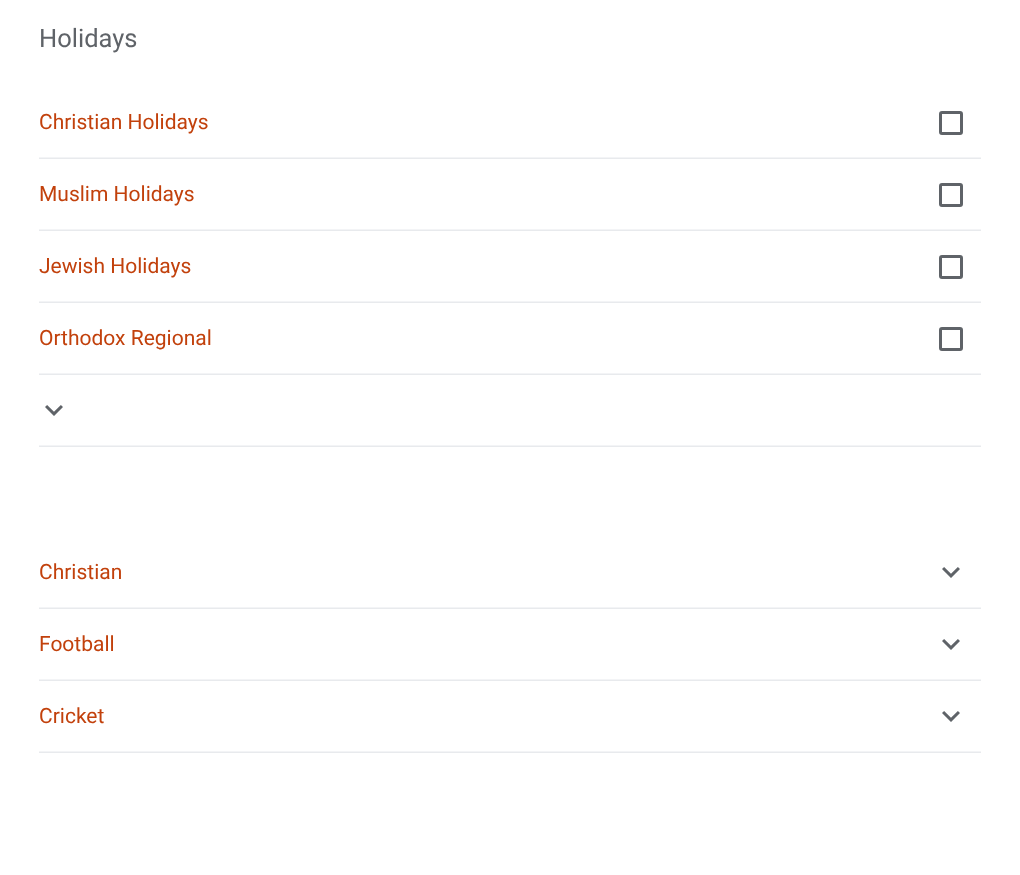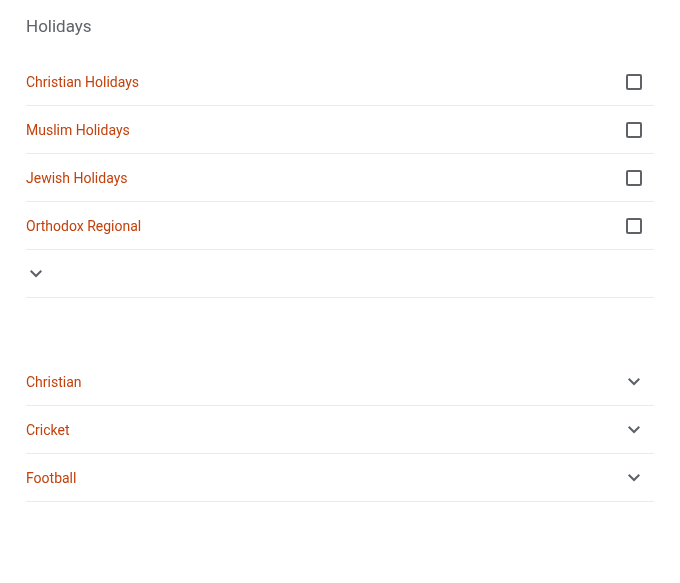--- a/index.html
+++ b/index.html
@@ -99,29 +99,29 @@
     <span class="item-label">Christian</span>
     <span class="chevron">
       <svg width="12" height="8" viewBox="0 0 12 8">
           <path d="M1.41 0L6 4.58 10.59 0 12 1.41 6 7.41 0 1.41z"></path>
         </svg>
     </span>
   </div>
 
 
   <div class="list-item">
-    <span class="item-label">Cricket</span>
+    <span class="item-label">Football</span>
     <span class="chevron">
       <svg width="12" height="8" viewBox="0 0 12 8">
           <path d="M1.41 0L6 4.58 10.59 0 12 1.41 6 7.41 0 1.41z"></path>
         </svg>
     </span>
   </div>
 
   <div class="list-item">
-    <span class="item-label">Football</span>
+    <span class="item-label">Cricket</span>
     <span class="chevron">
       <svg width="12" height="8" viewBox="0 0 12 8">
           <path d="M1.41 0L6 4.58 10.59 0 12 1.41 6 7.41 0 1.41z"></path>
         </svg>
     </span>
   </div>
 </div>
 
 </body></html>

